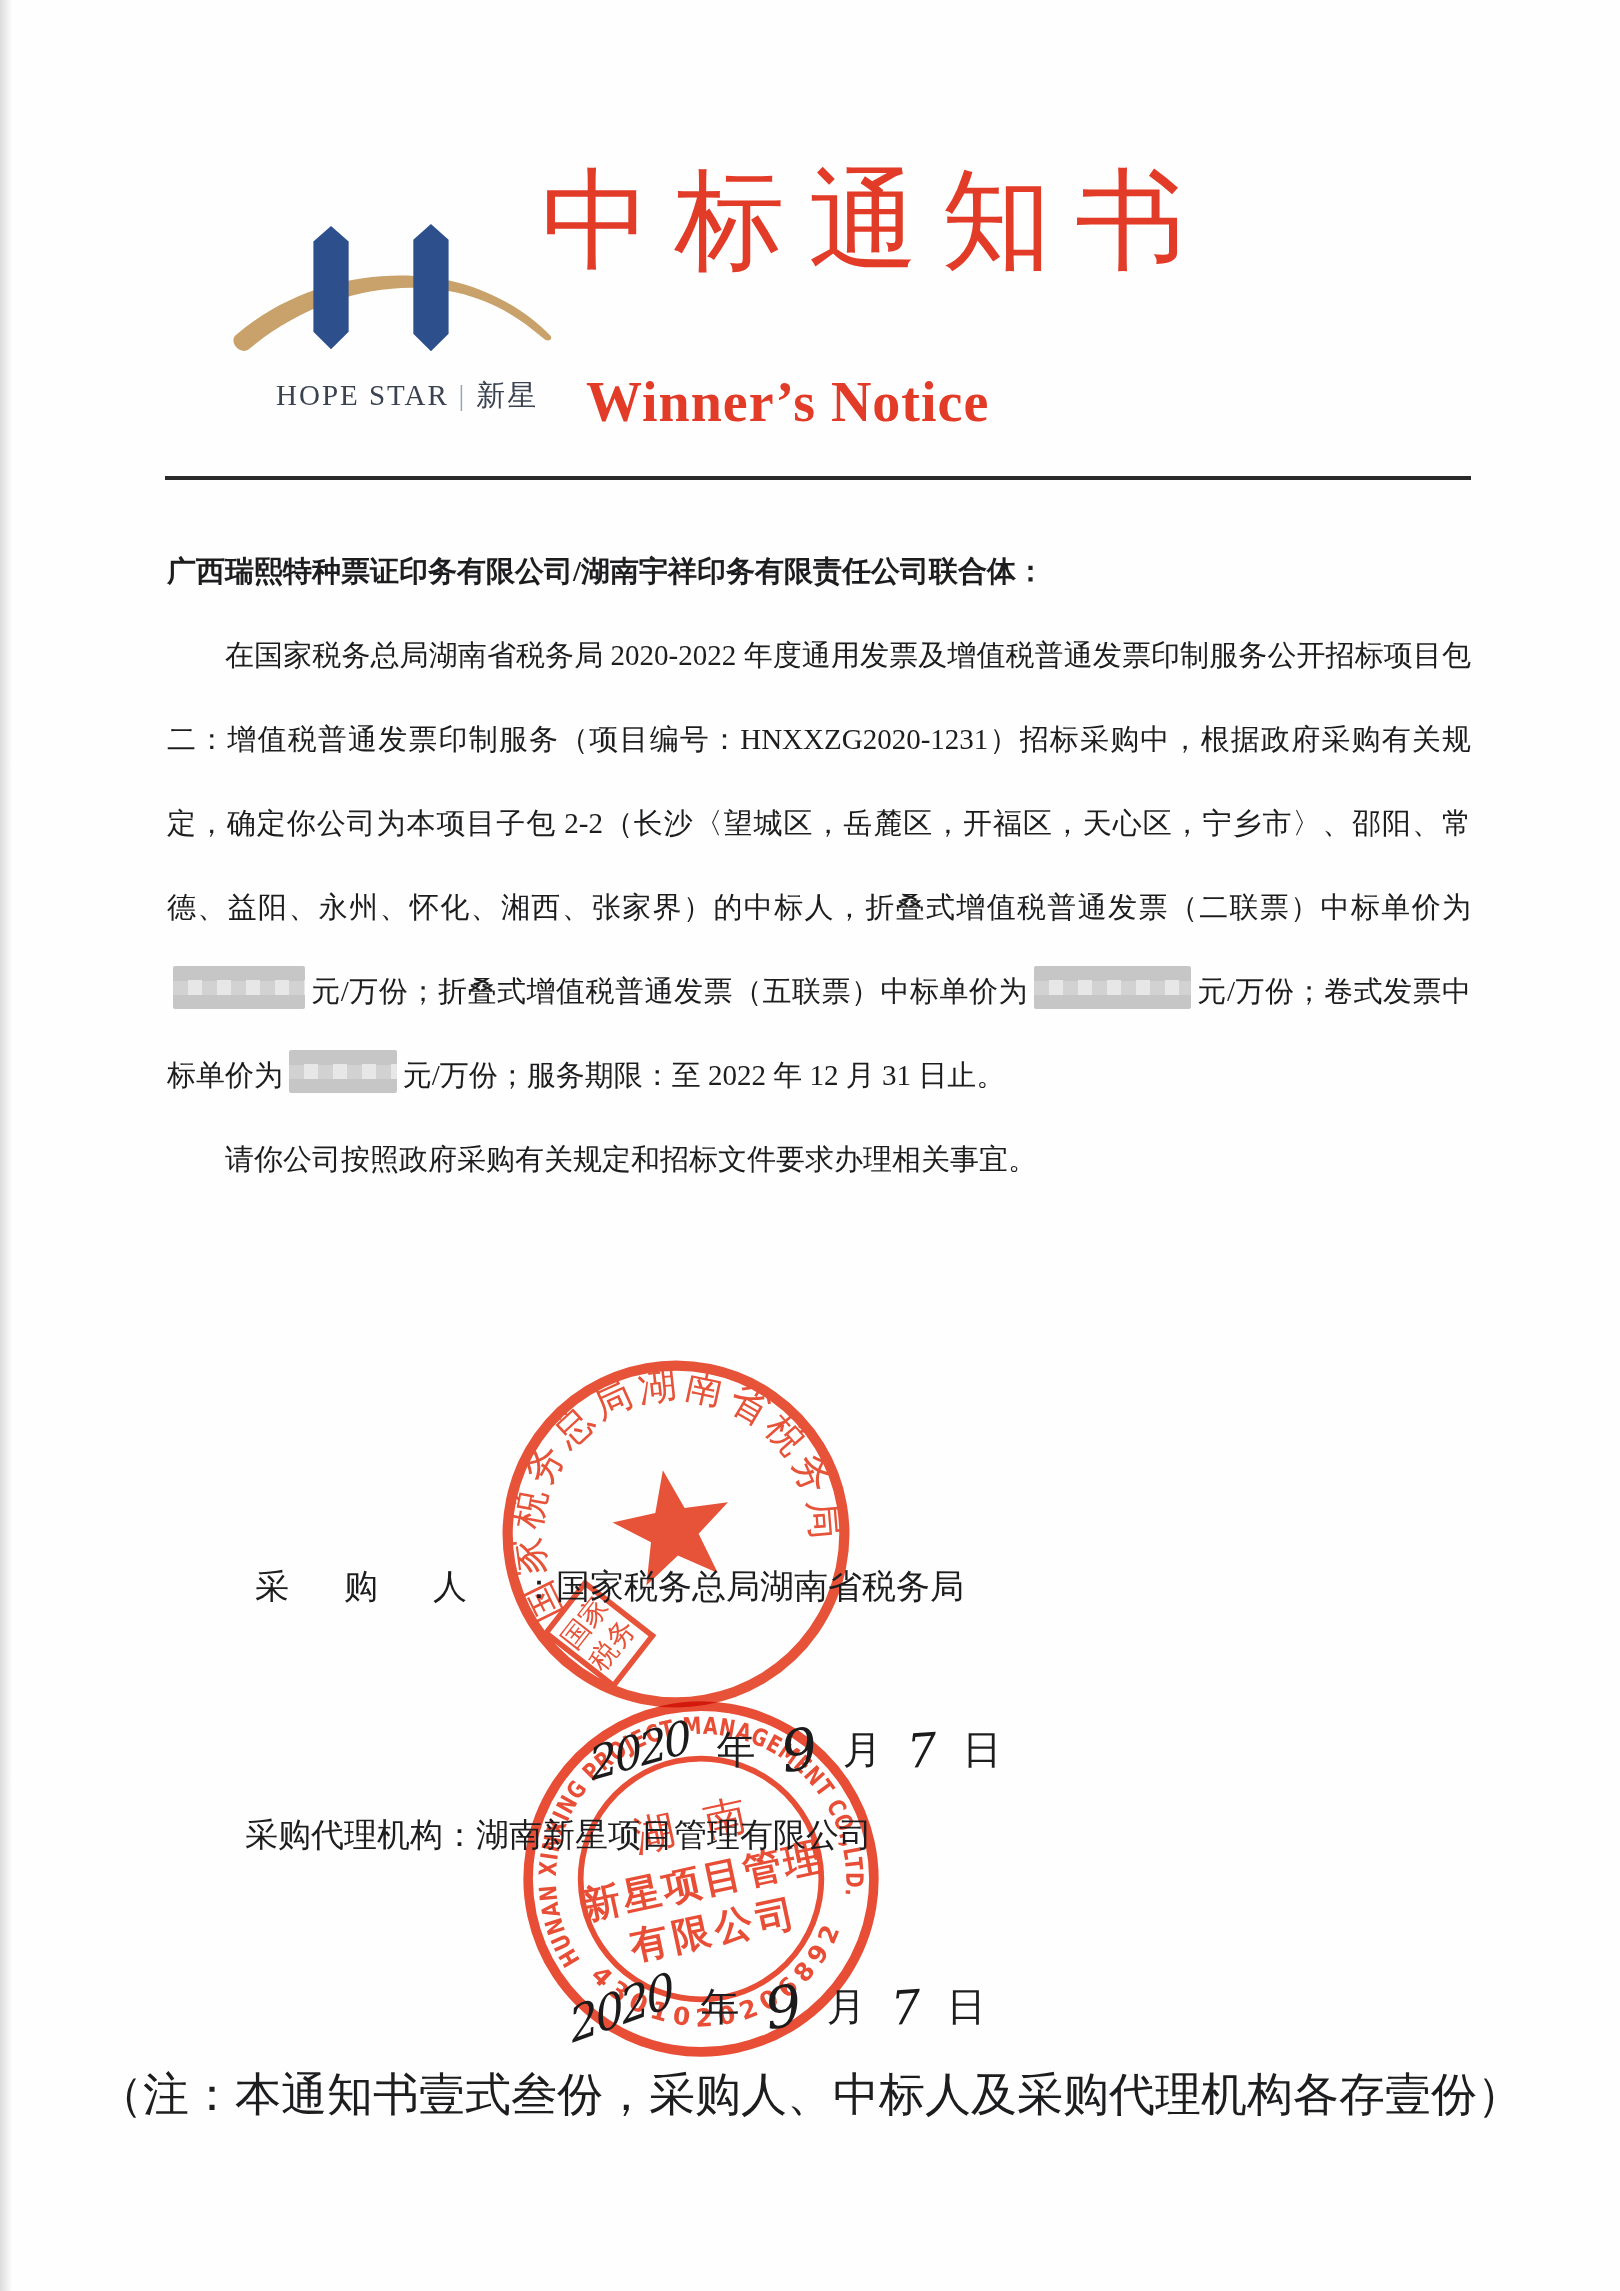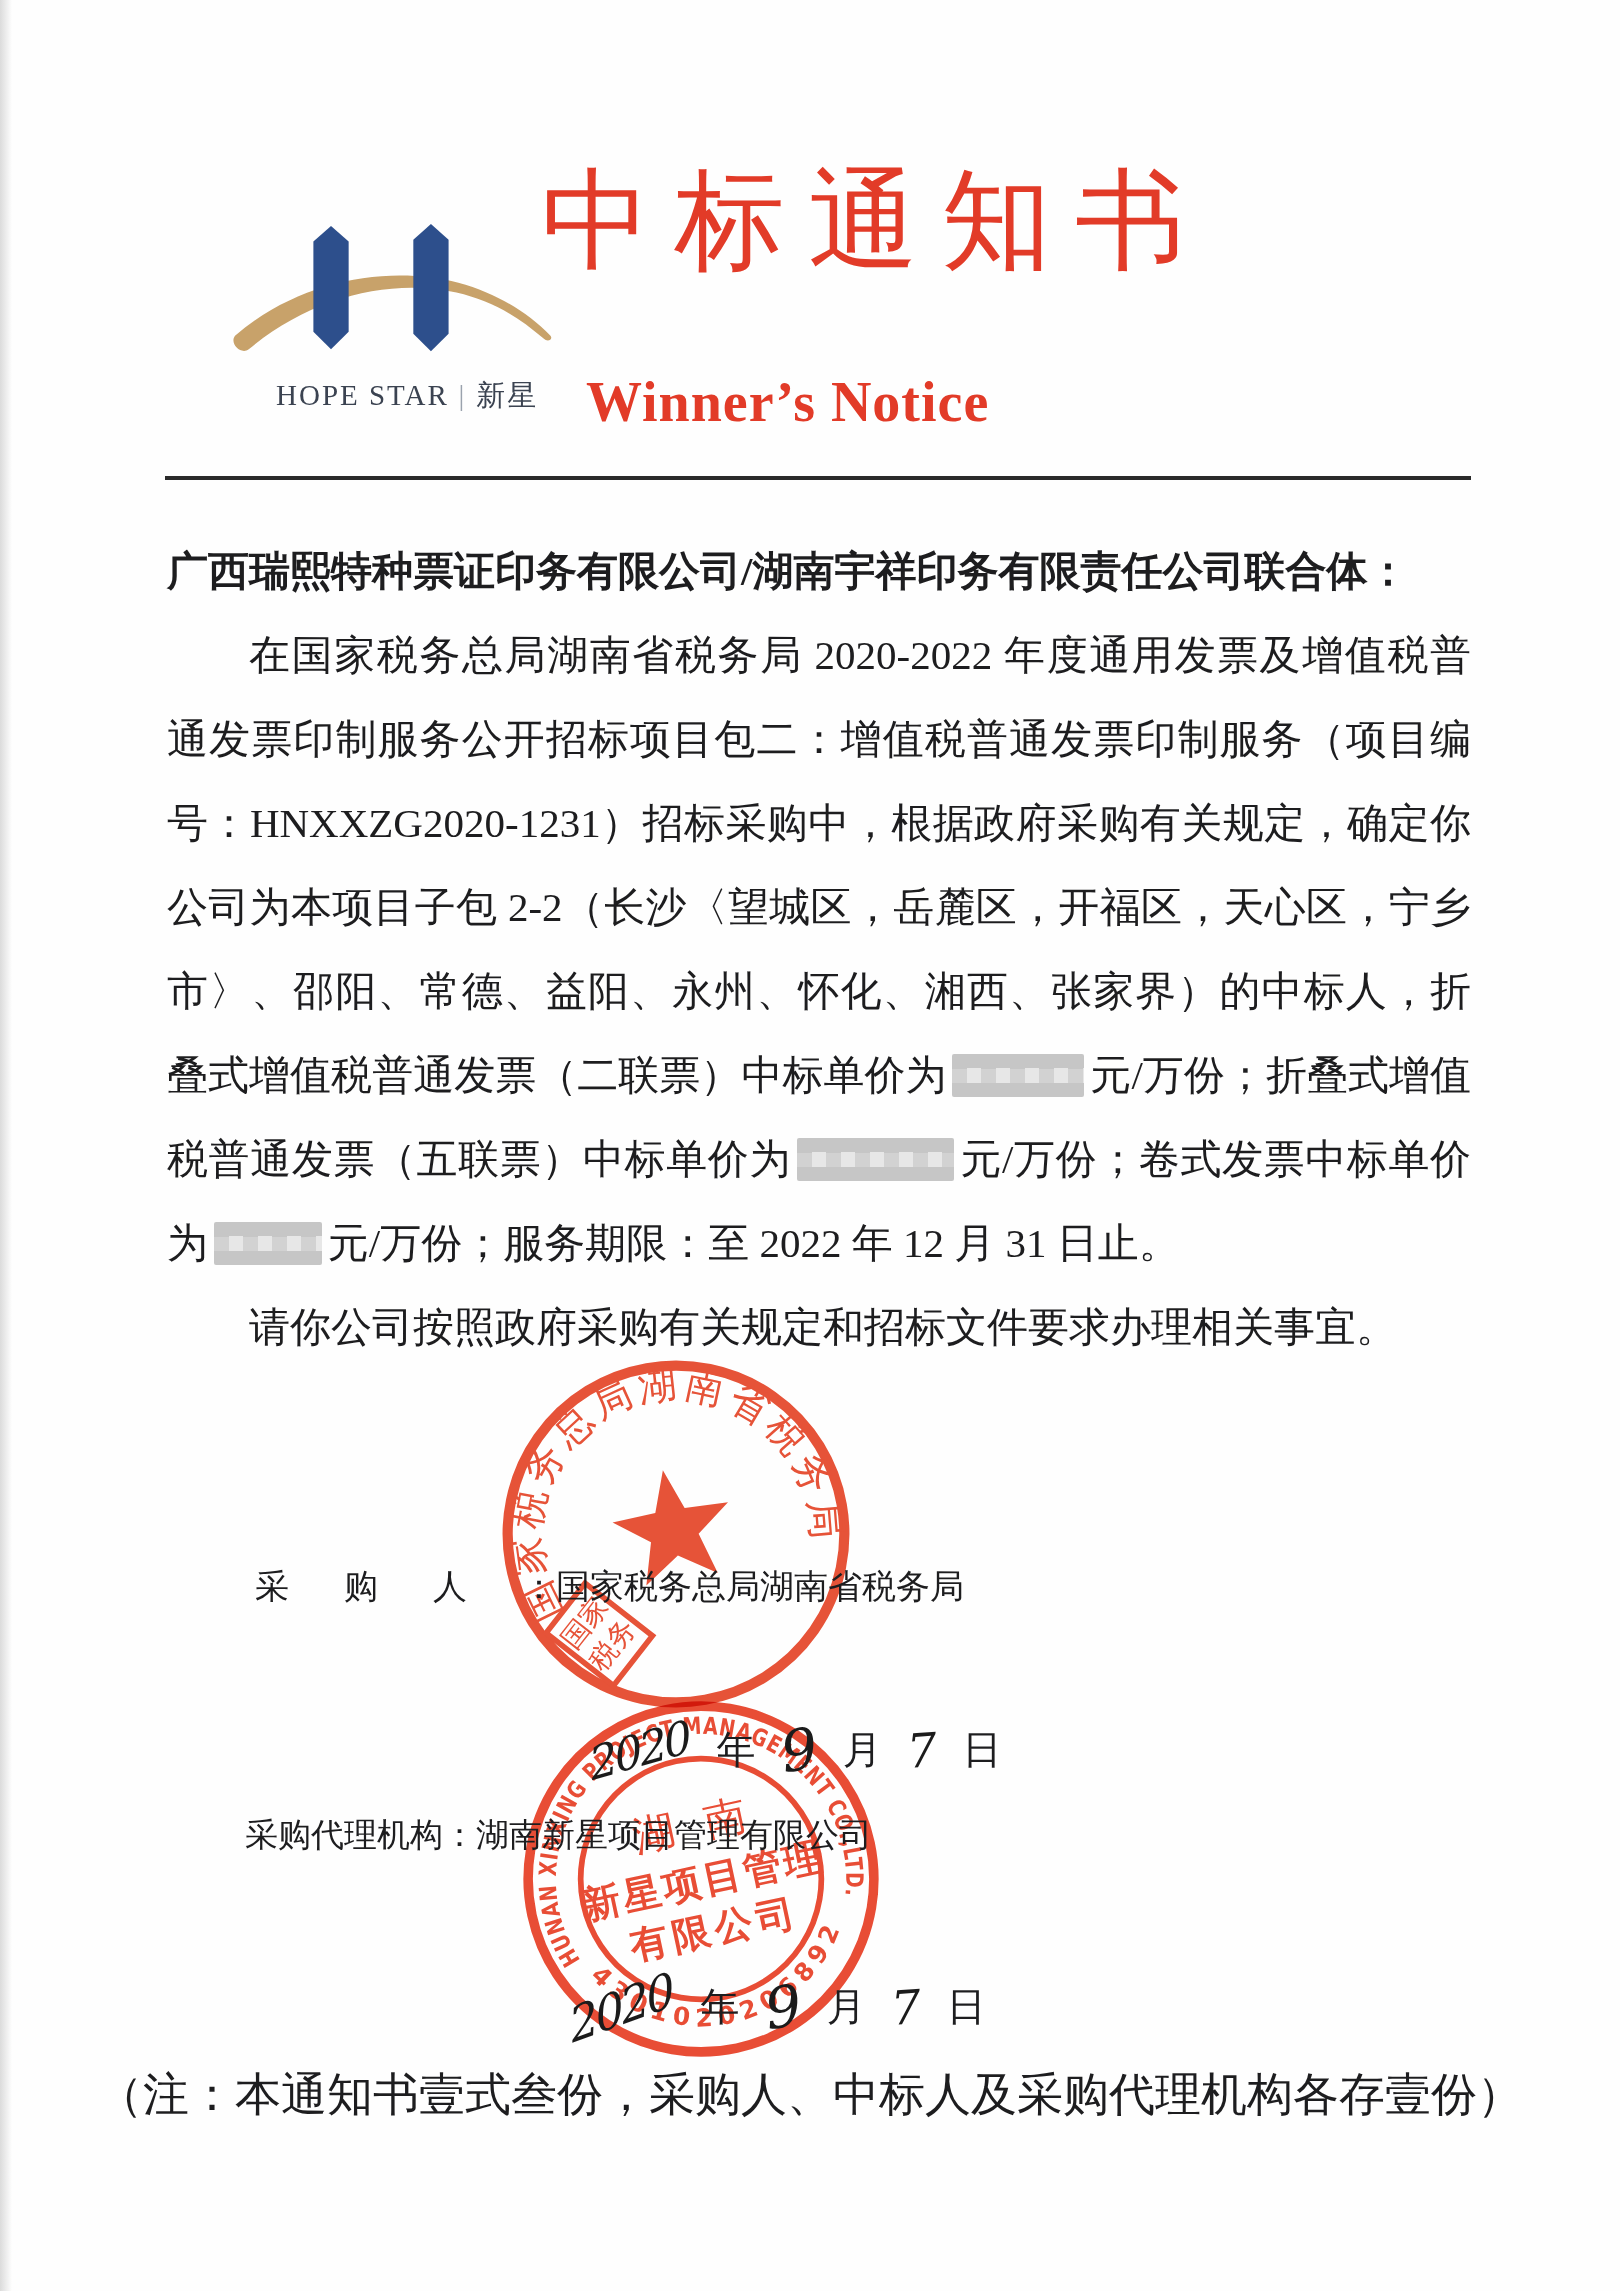--- a/index.html
+++ b/index.html
@@ -19,21 +19,21 @@
   .brand .divider{color:#9aa2ad;padding:0 9.8px;font-weight:400;}
   .doc-title{position:absolute;left:541px;top:147px;font-size:110px;font-weight:400;
     letter-spacing:23.5px;color:#e23b28;white-space:nowrap;}
   .doc-subtitle{position:absolute;left:586px;top:370px;font-size:56px;font-weight:700;
     letter-spacing:1px;color:#e23b28;white-space:nowrap;}
   .header-rule{position:absolute;left:165px;top:476px;width:1306px;height:3.9px;
     background:#2a2a2a;}
 
   
   .body-text{position:absolute;left:167px;top:529px;width:1304px;
-    font-size:41px;line-height:84px;text-align:justify;}
+    font-size:29px;line-height:84px;text-align:justify;}
   .body-text p{margin:0;}
   .salutation{font-weight:700;}
   .indent{text-indent:2em;}
   .redact{display:inline-block;height:43px;vertical-align:-7.8px;margin:0 5.9px;
     background:repeating-conic-gradient(from 0deg,#c6c6c6 0% 25%,#e7e7e7 25% 50%,#d2d2d2 50% 75%,#f0f0f0 75%);
     background-size:29px 29px;border-radius:2px;}
   .redact.r1{width:132px;}
   .redact.r2{width:157px;}
   .redact.r3{width:108px;}
 

